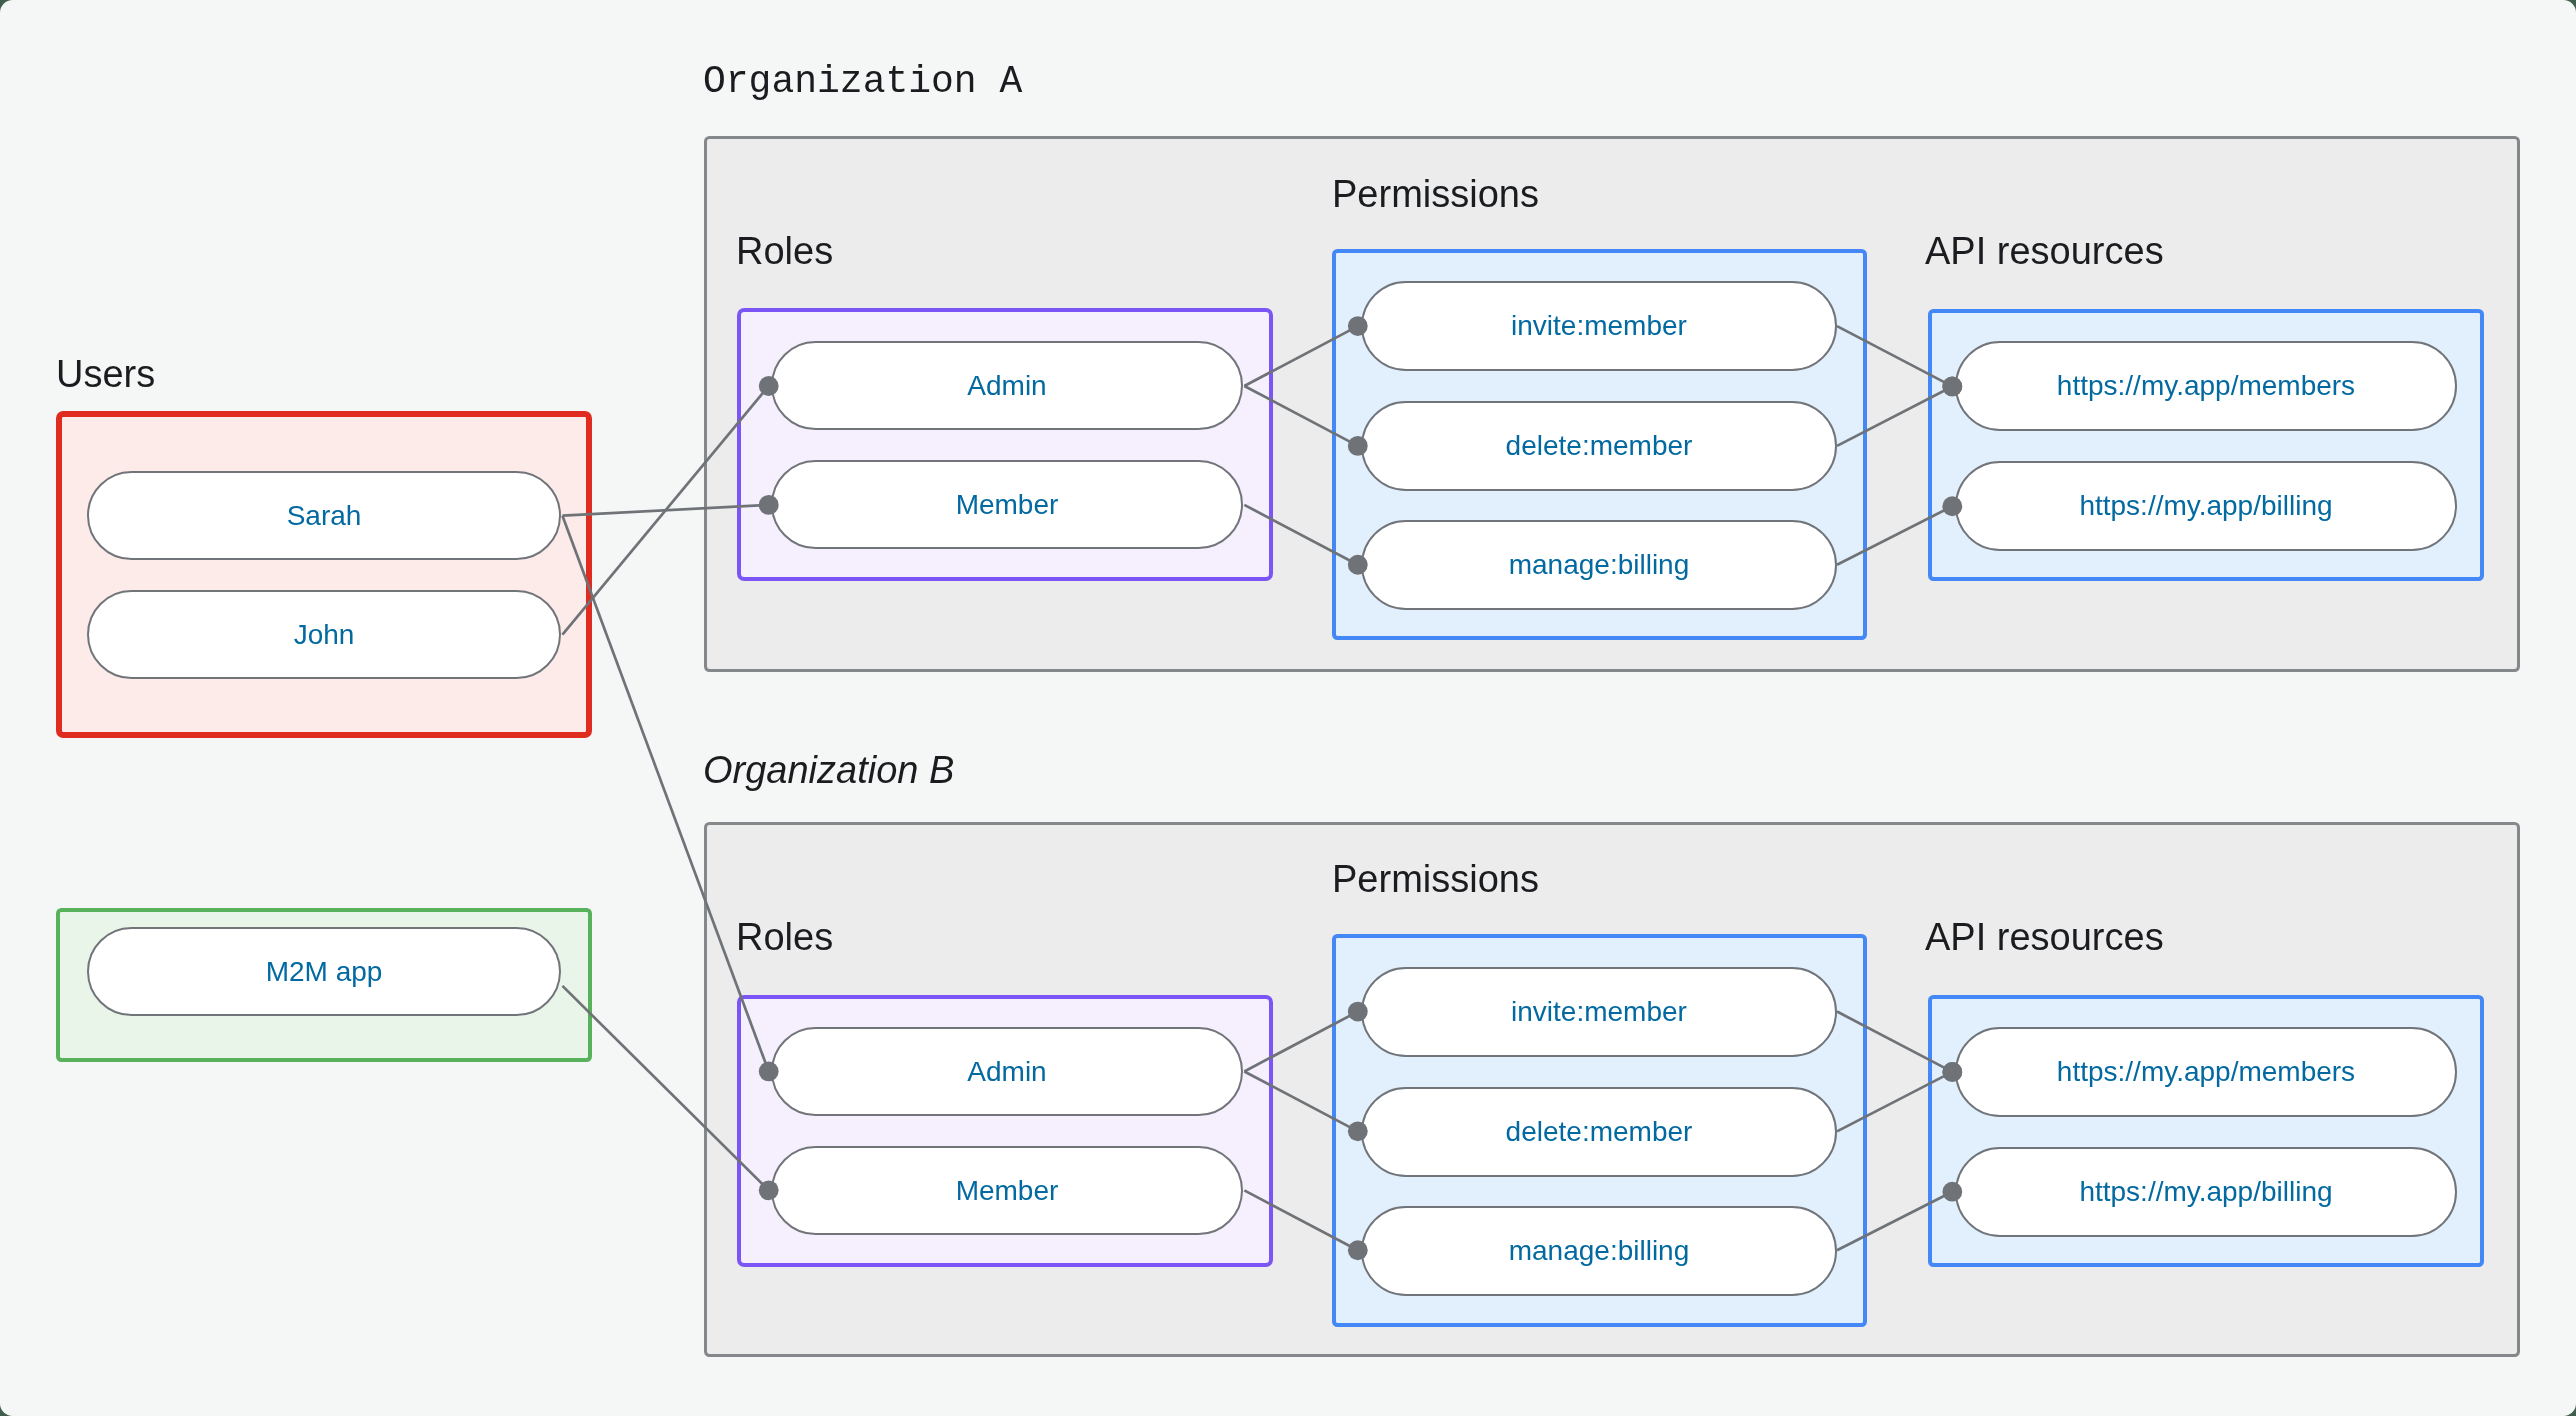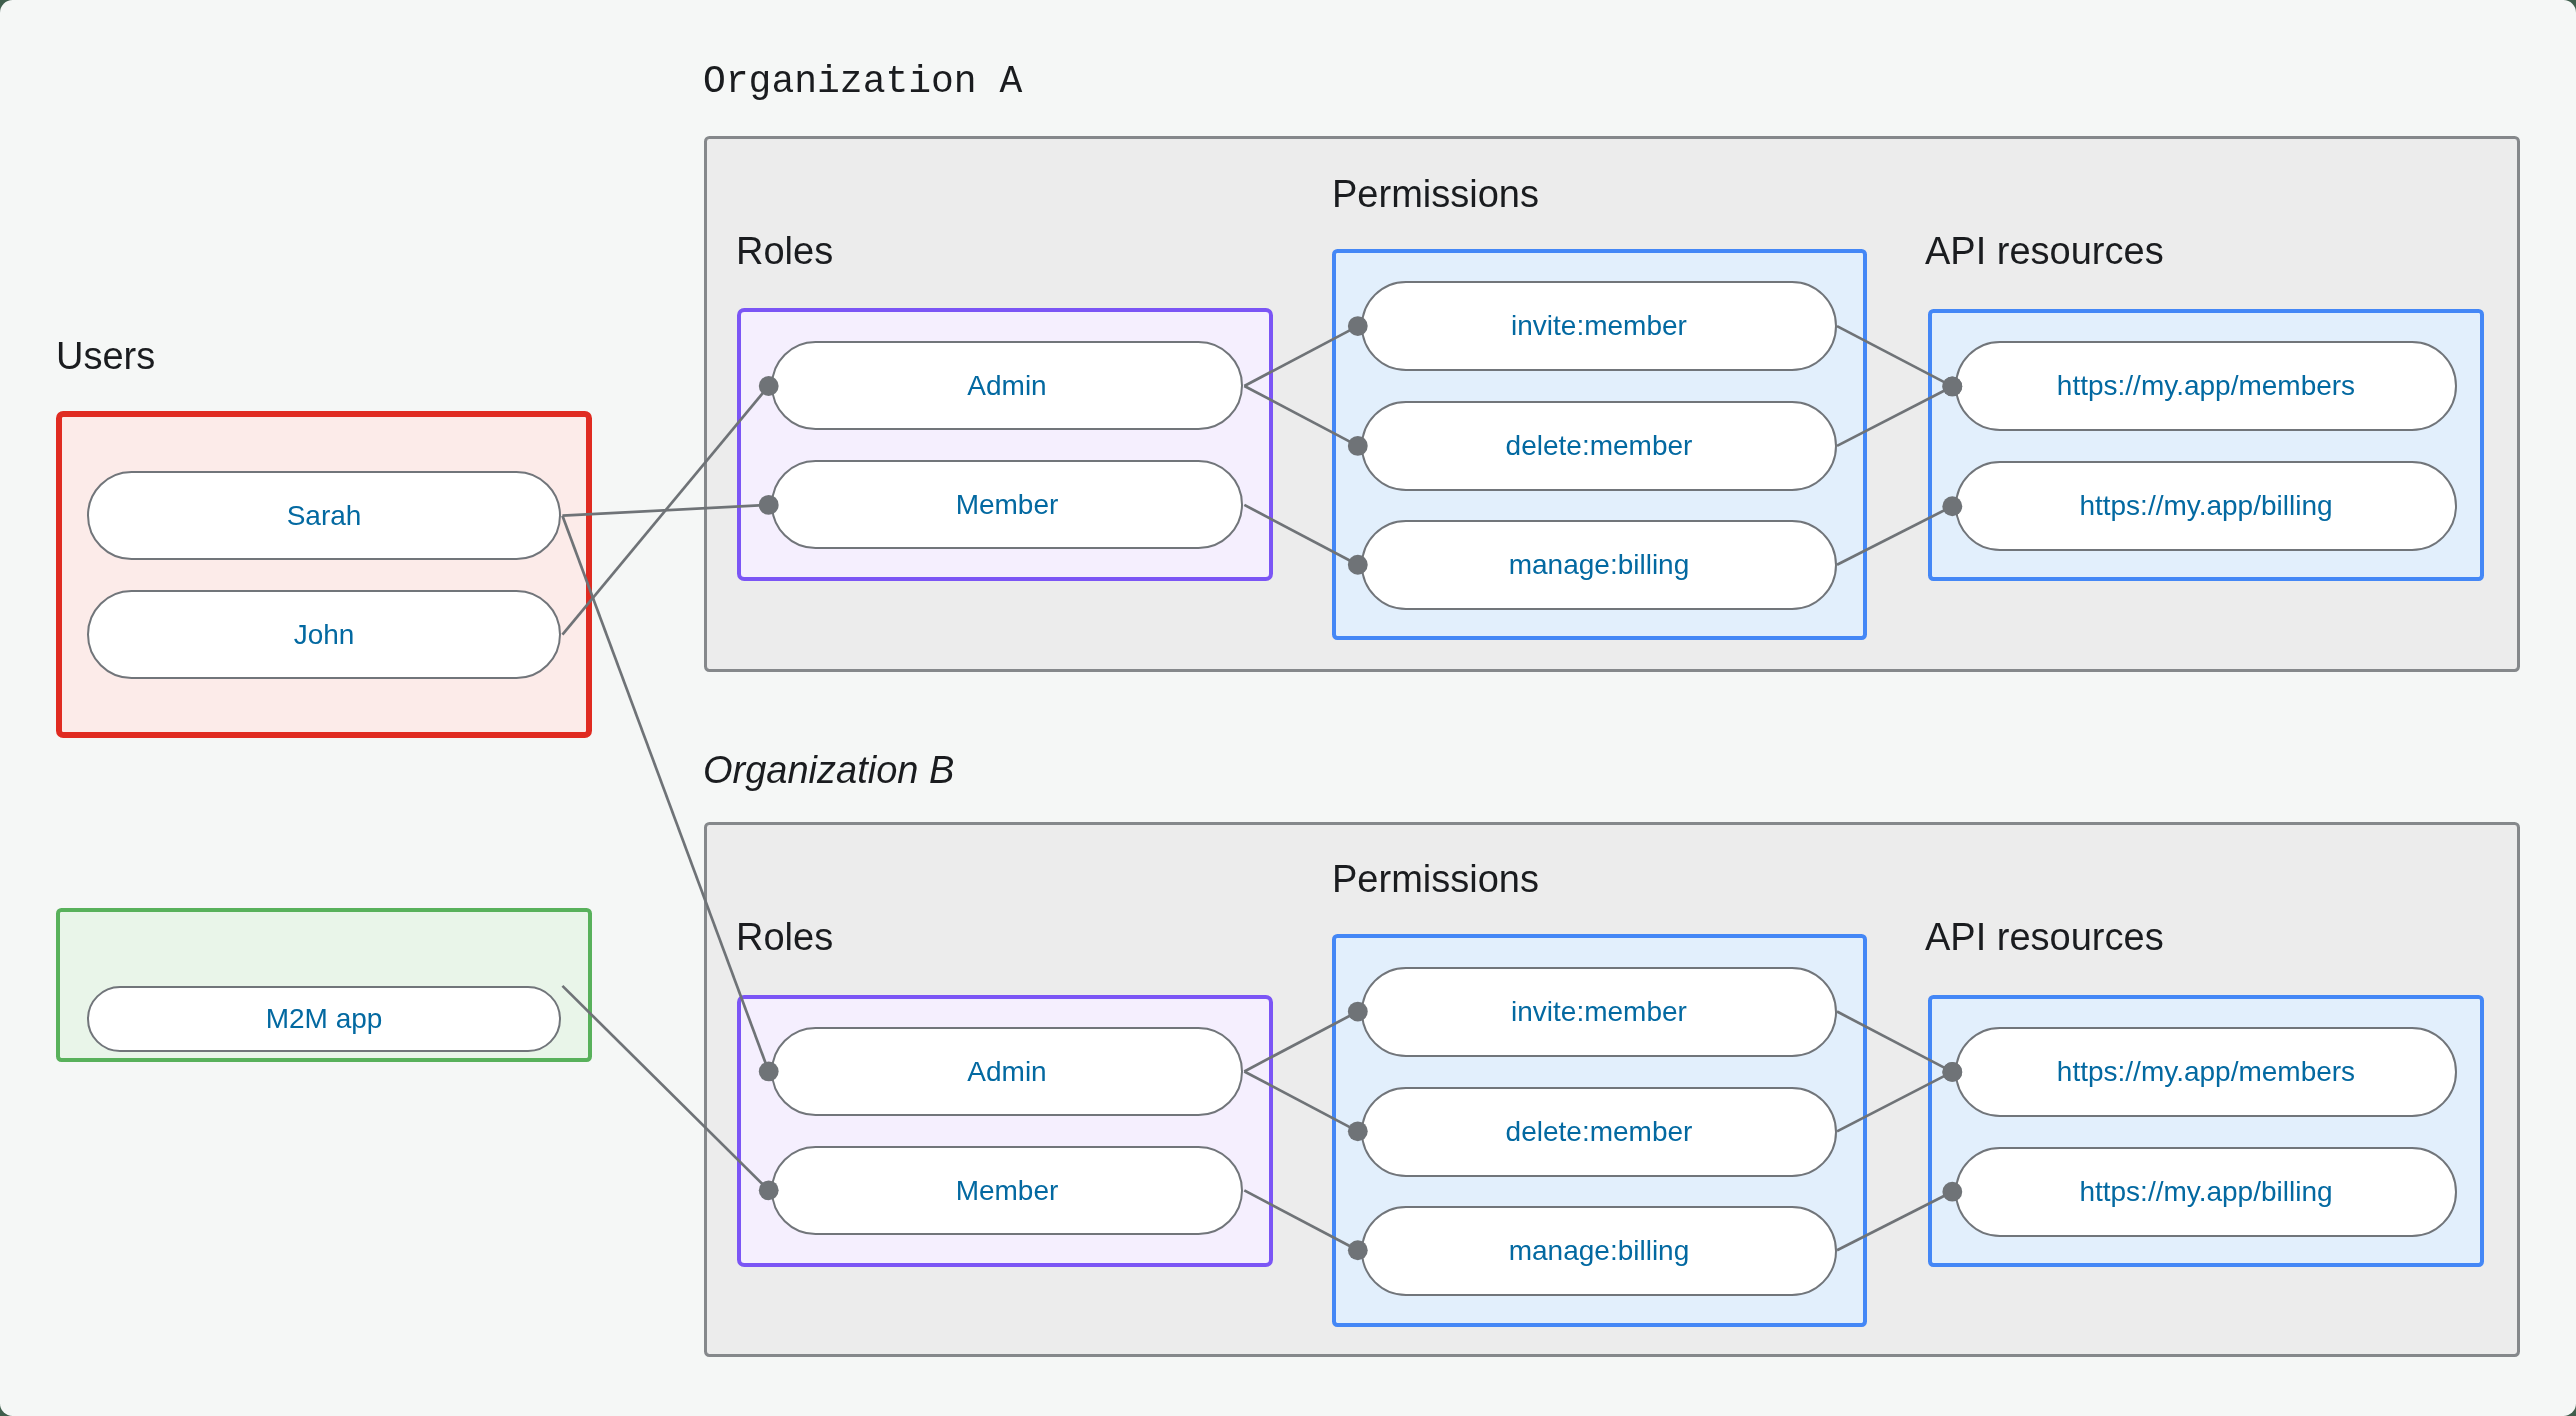--- a/index.html
+++ b/index.html
@@ -78,21 +78,21 @@
     top: 0;
     z-index: 6;
     pointer-events: none;
   }
 </style>
 </head>
 <body>
 
 <div id="canvas">
 
-  <div class="section-label" style="left:56px;  top:337px;">Users</div>
+  <div class="section-label" style="left:56px;  top:355px;">Users</div>
   <div class="section-label" style="left:703px; top:63px;font-family:Liberation Mono, monospace;">Organization A</div>
   <div class="section-label" style="left:703px; top:751px;font-style:italic;">Organization B</div>
 
   <div class="box org-box" style="left:704px; top:136px; width:1816px; height:536px;"></div>
   <div class="box org-box" style="left:704px; top:822px; width:1816px; height:535px;"></div>
 
   <div class="section-label" style="left:736px;  top:232px;">Roles</div>
   <div class="section-label" style="left:1332px; top:175px;">Permissions</div>
   <div class="section-label" style="left:1925px; top:232px;">API resources</div>
   <div class="section-label" style="left:736px;  top:918px;">Roles</div>
@@ -104,21 +104,21 @@
   <div class="box roles-box" style="left:737px;  top:308px;  width:536px; height:273px;"></div>
   <div class="box perm-box" style="left:1332px; top:249px;  width:535px; height:391px;"></div>
   <div class="box api-box" style="left:1928px; top:309px;  width:556px; height:272px;"></div>
   <div class="box roles-box" style="left:737px;  top:995px; width:536px; height:272px;"></div>
   <div class="box perm-box" style="left:1332px; top:934px; width:535px; height:393px;"></div>
   <div class="box api-box" style="left:1928px; top:995px; width:556px; height:272px;"></div>
 
   <div id="nodes-layer">
       <div class="pill" style="left: 87px; top: 471px; width: 474px; height: 89px;">Sarah</div>
       <div class="pill" style="left: 87px; top: 590px; width: 474px; height: 89px;">John</div>
-      <div class="pill" style="left: 87px; top: 986px; width: 474px; height: 66px;">M2M app</div>
+      <div class="pill" style="left: 87px; top: 927px; width: 474px; height: 89px;">M2M app</div>
       <div class="pill" style="left: 771px; top: 341px; width: 472px; height: 89px;">Admin</div>
       <div class="pill" style="left: 771px; top: 460px; width: 472px; height: 89px;">Member</div>
       <div class="pill" style="left: 1361px; top: 281px; width: 476px; height: 90px;">invite:member</div>
       <div class="pill" style="left: 1361px; top: 401px; width: 476px; height: 90px;">delete:member</div>
       <div class="pill" style="left: 1361px; top: 520px; width: 476px; height: 90px;">manage:billing</div>
       <div class="pill" style="left: 1955px; top: 341px; width: 502px; height: 90px;">https://my.app/members</div>
       <div class="pill" style="left: 1955px; top: 461px; width: 502px; height: 90px;">https://my.app/billing</div>
       <div class="pill" style="left: 771px; top: 1027px; width: 472px; height: 89px;">Admin</div>
       <div class="pill" style="left: 771px; top: 1146px; width: 472px; height: 89px;">Member</div>
       <div class="pill" style="left: 1361px; top: 967px; width: 476px; height: 90px;">invite:member</div>

